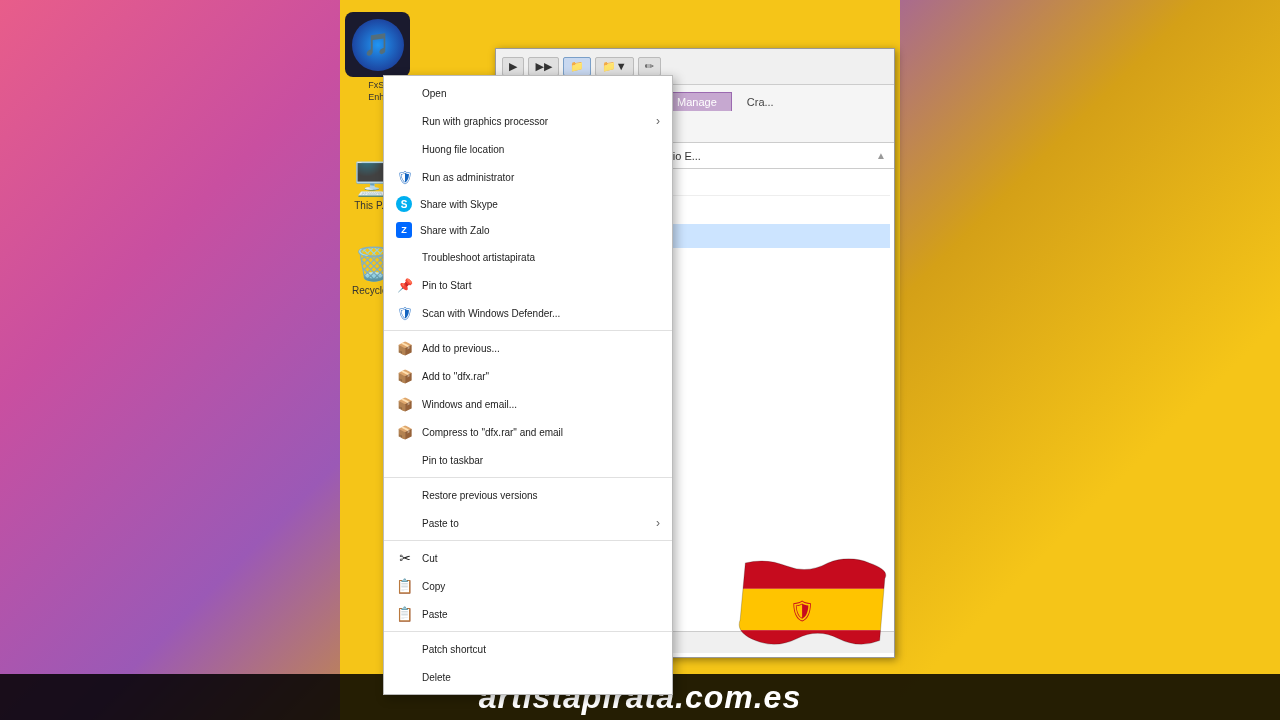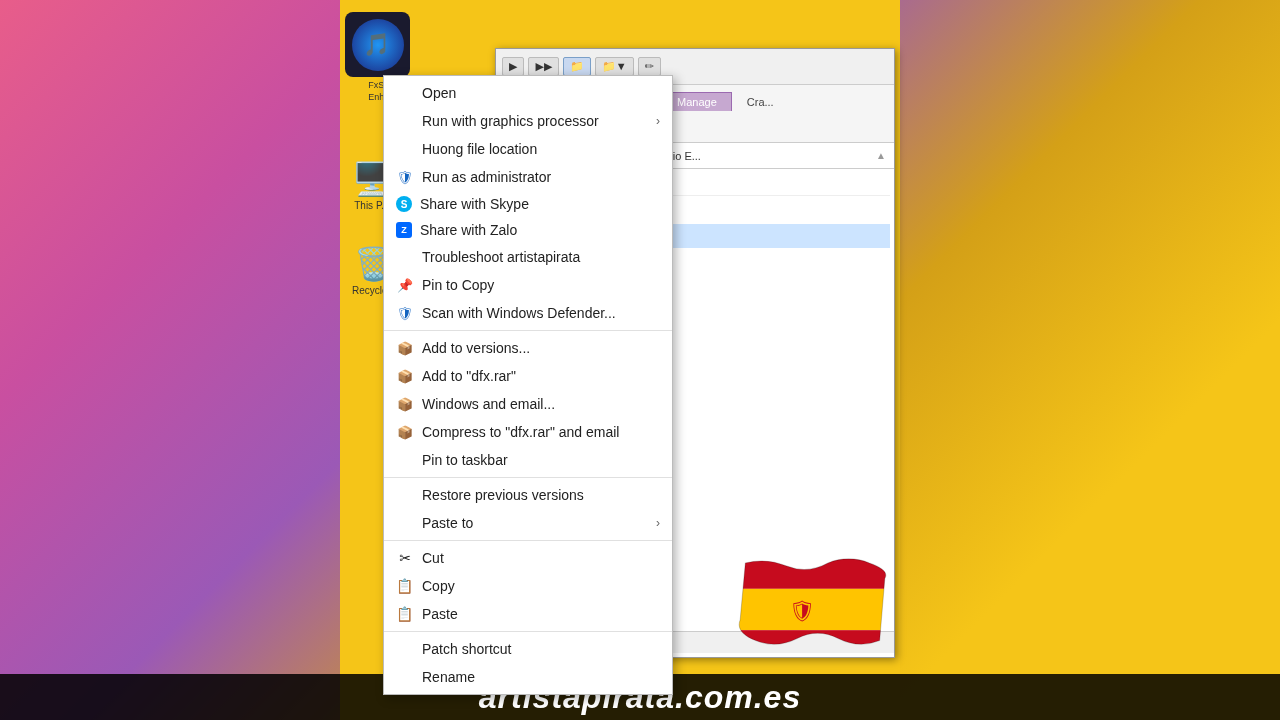--- a/index.html
+++ b/index.html
@@ -196,21 +196,21 @@
       height: 18px;
       display: flex;
       align-items: center;
       justify-content: center;
       font-size: 14px;
       flex-shrink: 0;
     }
 
     .menu-item .menu-label {
       flex: 1;
-      font-size: 14px;
+      font-size: 10px;
     }
 
     .menu-item .arrow {
       color: #666;
       font-size: 12px;
     }
 
     .menu-divider {
       height: 1px;
       background: #e0e0e0;
@@ -383,33 +383,33 @@
     <span class="menu-label">Share with Zalo</span>
   </div>
 
   <div class="menu-item">
     <span class="menu-icon"></span>
     <span class="menu-label">Troubleshoot artistapirata</span>
   </div>
 
   <div class="menu-item">
     <span class="menu-icon" style="color:#555;font-size:13px;">📌</span>
-    <span class="menu-label">Pin to Copy</span>
+    <span class="menu-label">Pin to Start</span>
   </div>
 
   <div class="menu-item">
     <span class="menu-icon" style="color:#1565c0;font-size:13px;">🛡</span>
     <span class="menu-label">Scan with Windows Defender...</span>
   </div>
 
   <div class="menu-divider"></div>
 
   <div class="menu-item">
     <span class="menu-icon" style="color:#8b1a1a;font-size:13px;">📦</span>
-    <span class="menu-label">Add to versions...</span>
+    <span class="menu-label">Add to previous...</span>
   </div>
 
   <div class="menu-item">
     <span class="menu-icon" style="color:#8b1a1a;font-size:13px;">📦</span>
     <span class="menu-label">Add to "dfx.rar"</span>
   </div>
 
   <div class="menu-item">
     <span class="menu-icon" style="color:#8b1a1a;font-size:13px;">📦</span>
     <span class="menu-label">Windows and email...</span>
@@ -455,23 +455,23 @@
     <span class="menu-label">Paste</span>
   </div>
 
   <div class="menu-divider"></div>
 
   <div class="menu-item">
     <span class="menu-icon"></span>
     <span class="menu-label">Patch shortcut</span>
   </div>
 
-
-  <div class="menu-item">
-    <span class="menu-icon"></span>
-    <span class="menu-label">Rename</span>
-  </div>
+  <div class="menu-item">
+    <span class="menu-icon"></span>
+    <span class="menu-label">Delete</span>
+  </div>
+
 
 </div>
 
 <div class="watermark">
   <span class="watermark-text">artistapirata.com.es</span>
 </div>
 
 </body></html>

